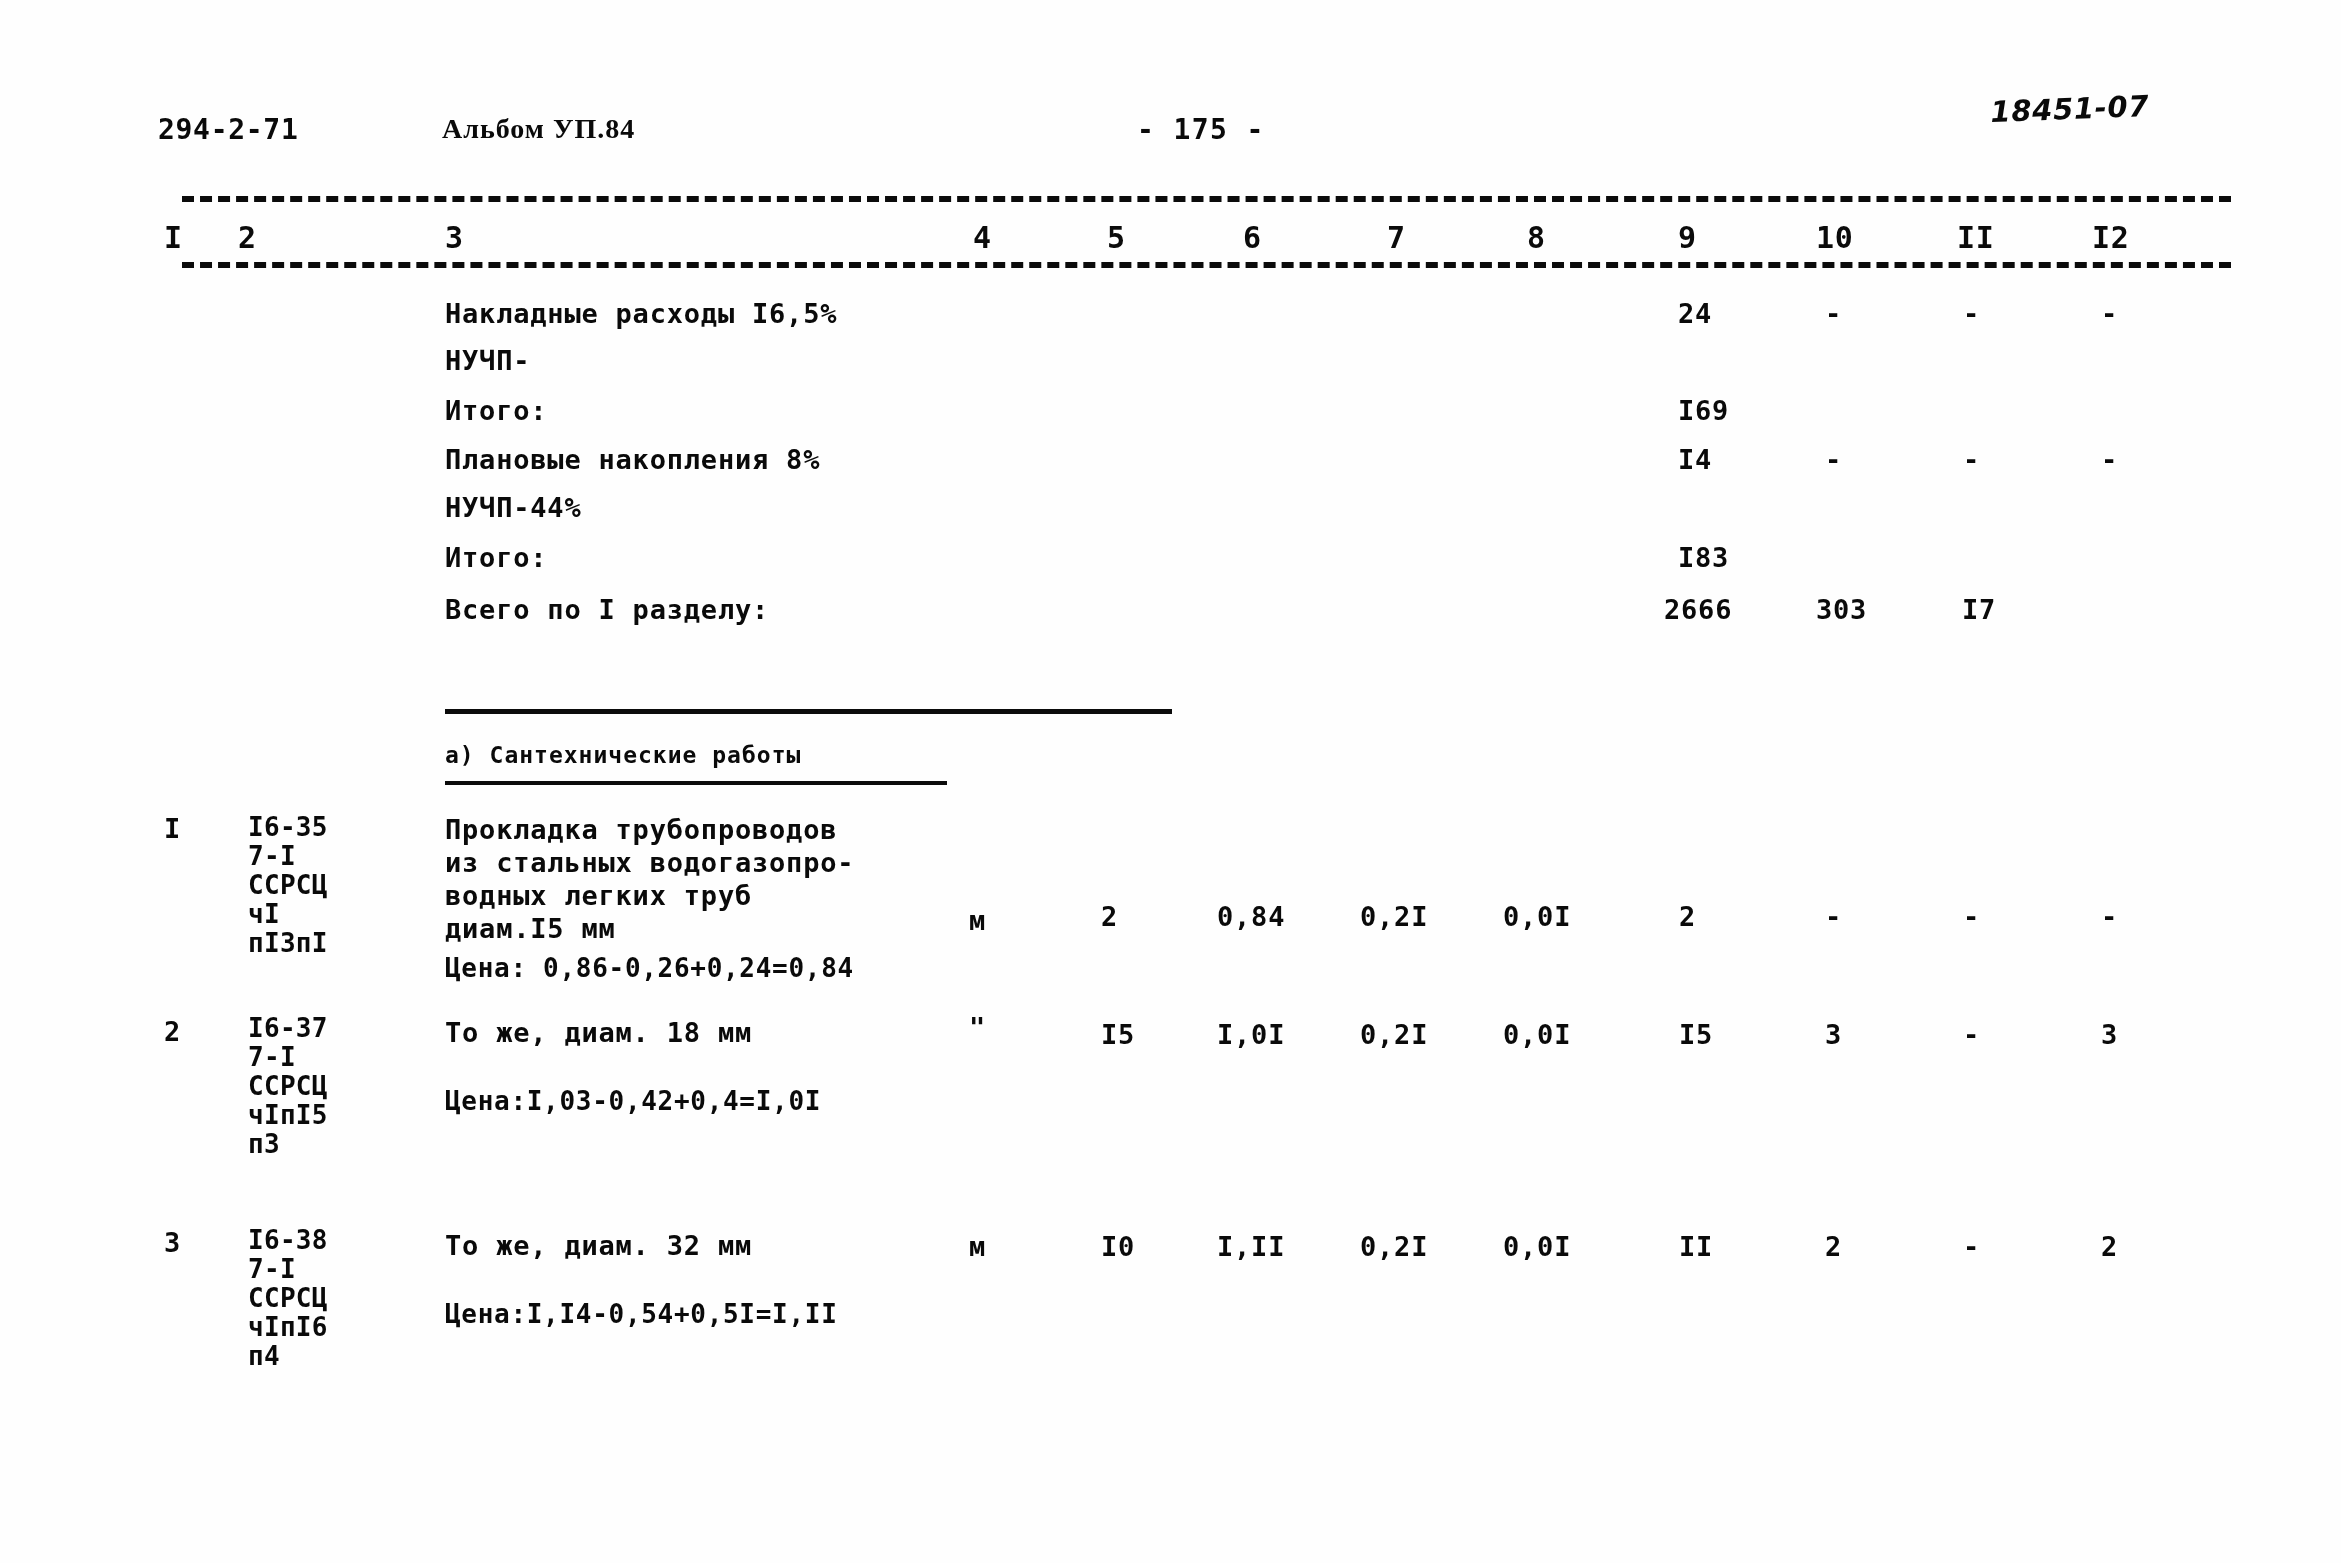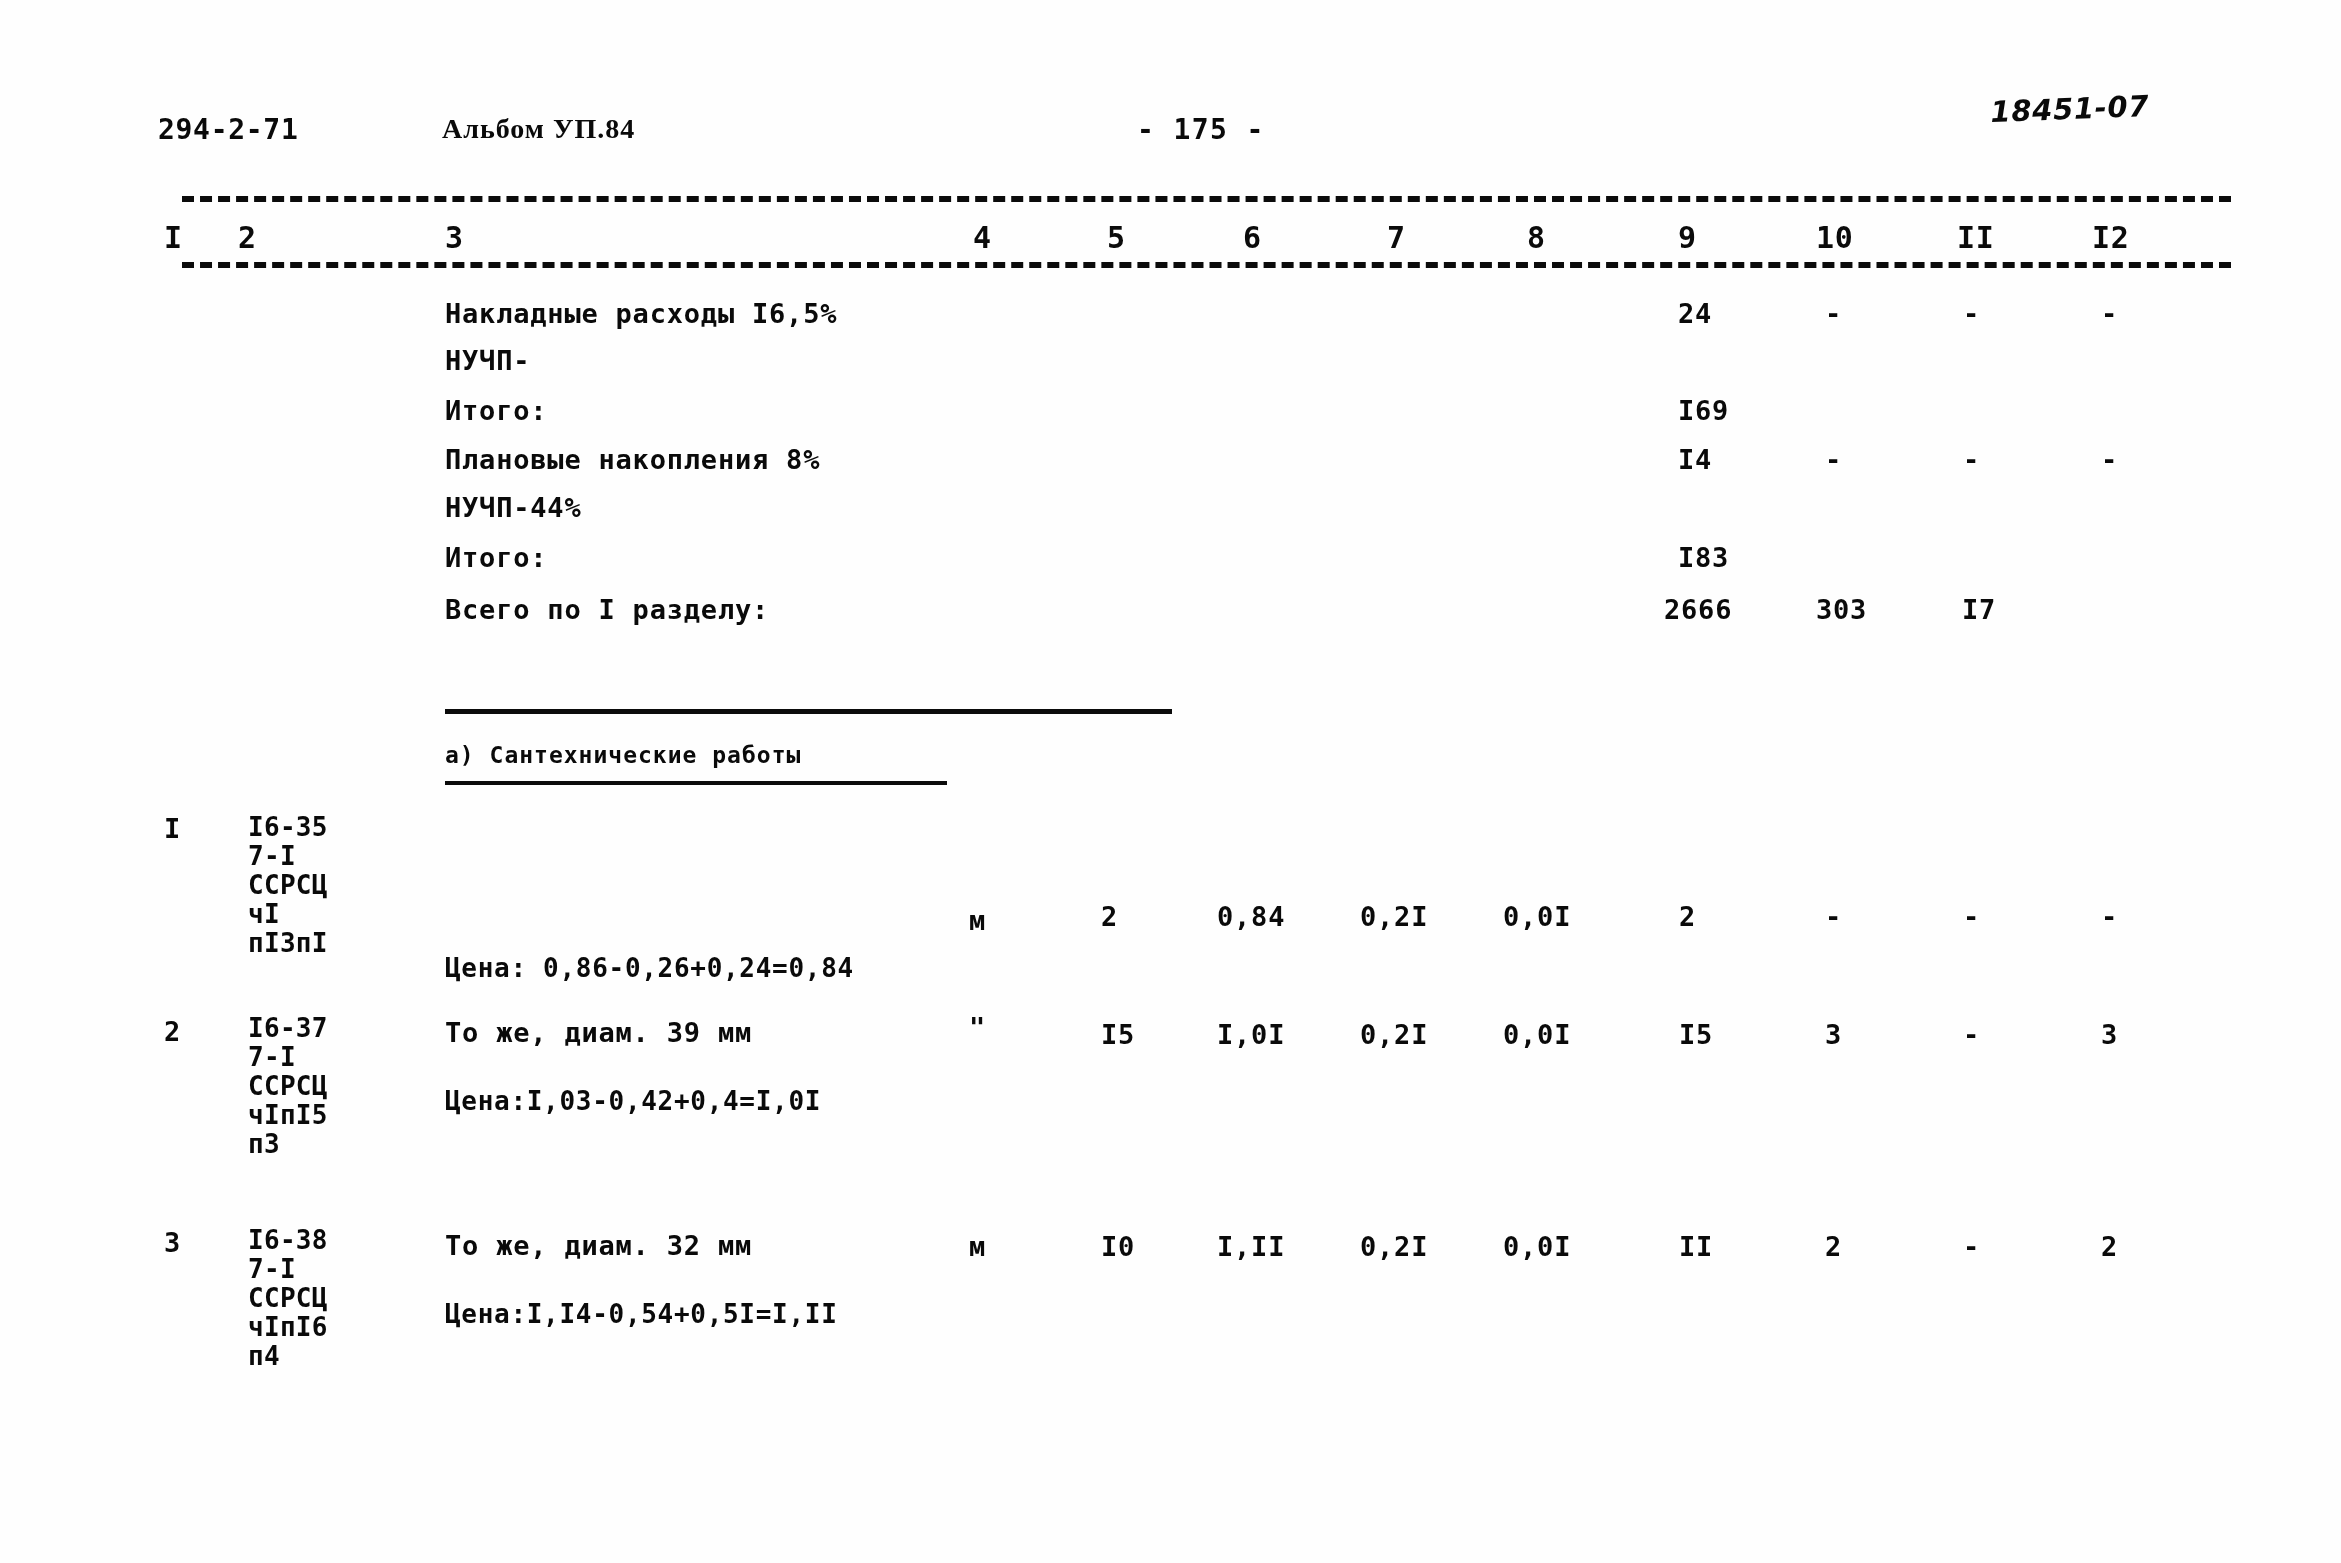--- a/index.html
+++ b/index.html
@@ -163,38 +163,42 @@
 
   <div class="t" style="left:445px; top:744px; font-size:23px; letter-spacing:1px">а) Сантехнические работы</div>
   <div class="heading-underline" style="left:445px; top:781px; width:502px; height:4.2px"></div>
 
   <div class="t num" style="left:164px; top:815px">I</div>
   <div class="codeblock" style="left:248px; top:813px">I6-35
 7-I
 ССРСЦ
 чI
 пI3пI</div>
+  <div class="multiline" style="left:445px; top:813px">Прокладка трубопроводов
+из стальных водогазопро-
+водных легких труб
+диам.I5 мм</div>
   <div class="t" style="left:445px; top:955px; font-size:26px; letter-spacing:0.7px">Цена: 0,86-0,26+0,24=0,84</div>
   <div class="t num" style="left:969px; top:907px">м</div>
   <div class="t num" style="left:1101px; top:903px">2</div>
   <div class="t num" style="left:1217px; top:903px">0,84</div>
   <div class="t num" style="left:1360px; top:903px">0,2I</div>
   <div class="t num" style="left:1503px; top:903px">0,0I</div>
   <div class="t num" style="left:1679px; top:903px">2</div>
   <div class="t dash-mark" style="left:1825px; top:903px">-</div>
   <div class="t dash-mark" style="left:1963px; top:903px">-</div>
   <div class="t dash-mark" style="left:2101px; top:903px">-</div>
 
   <div class="t num" style="left:164px; top:1018px">2</div>
   <div class="codeblock" style="left:248px; top:1014px">I6-37
 7-I
 ССРСЦ
 чIпI5
 п3</div>
-  <div class="multiline" style="left:445px; top:1016px">То же, диам. 39 мм</div>
+  <div class="multiline" style="left:445px; top:1016px">То же, диам. 18 мм</div>
   <div class="t" style="left:445px; top:1088px; font-size:26px; letter-spacing:0.7px">Цена:I,03-0,42+0,4=I,0I</div>
   <div class="t num" style="left:969px; top:1014px">"</div>
   <div class="t num" style="left:1101px; top:1021px">I5</div>
   <div class="t num" style="left:1217px; top:1021px">I,0I</div>
   <div class="t num" style="left:1360px; top:1021px">0,2I</div>
   <div class="t num" style="left:1503px; top:1021px">0,0I</div>
   <div class="t num" style="left:1679px; top:1021px">I5</div>
   <div class="t num" style="left:1825px; top:1021px">3</div>
   <div class="t dash-mark" style="left:1963px; top:1021px">-</div>
   <div class="t num" style="left:2101px; top:1021px">3</div>

